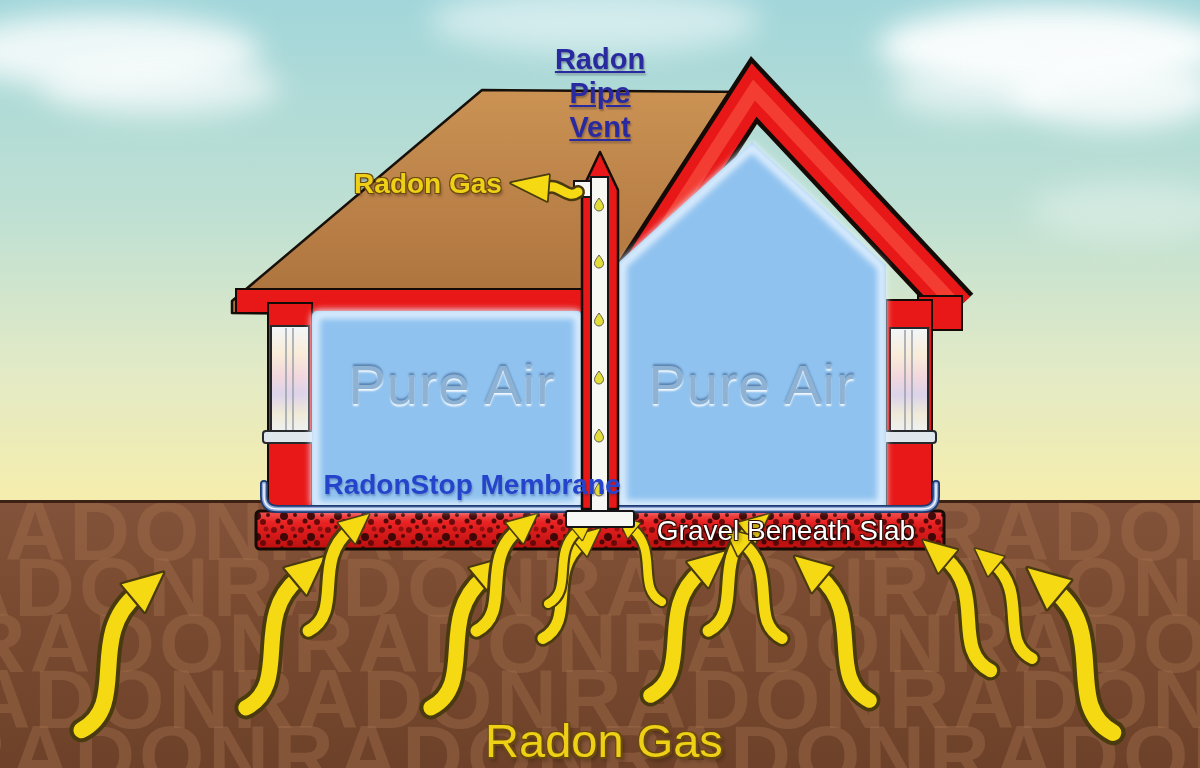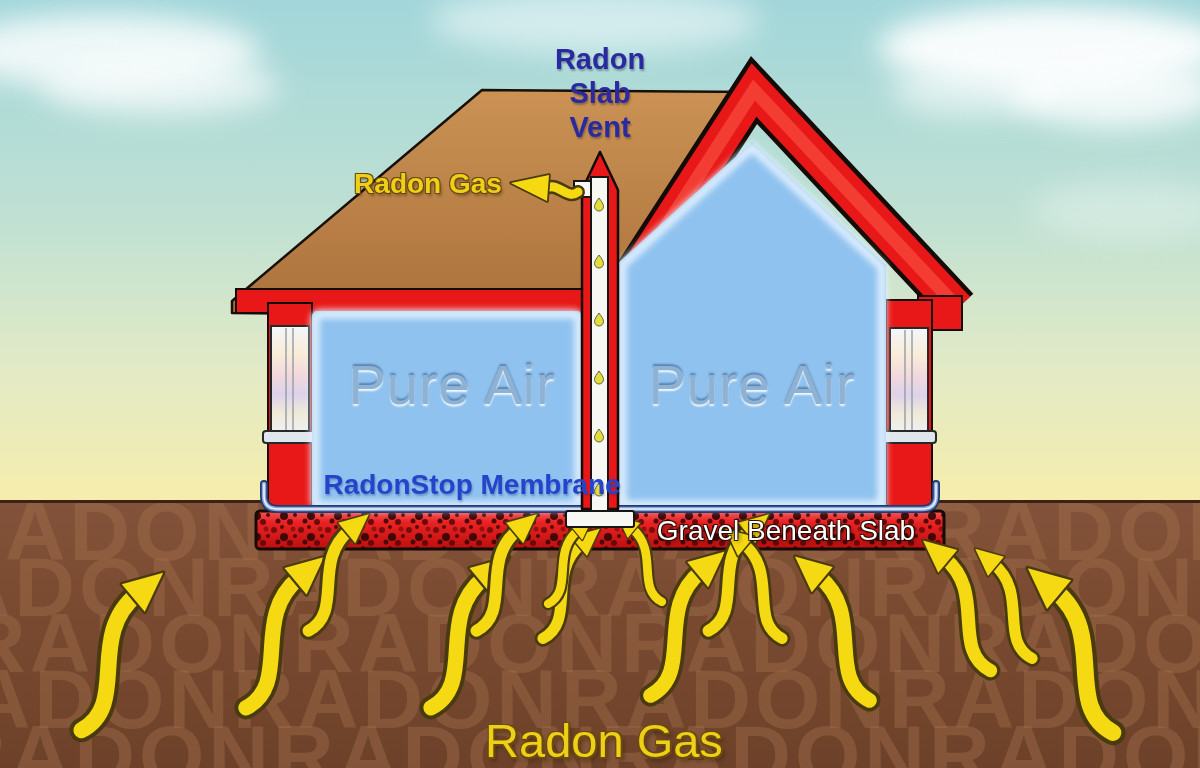--- a/index.html
+++ b/index.html
@@ -196,23 +196,23 @@
       </g>
 
       <g>
         <path d="M578,192 C566,201 558,179 543,190" fill="none" stroke="#4a3a10" stroke-width="14" stroke-linecap="round"></path>
         <path d="M578,192 C566,201 558,179 543,190" fill="none" stroke="#f5d912" stroke-width="9" stroke-linecap="round"></path>
         <polygon points="547,201 511,183 549,175" fill="#f5d912" stroke="#4a3a10" stroke-width="3.5" stroke-linejoin="round" paint-order="stroke"></polygon>
       </g>
     </g>
   </svg>
 
-  <div class="lbl lbl-vent" style="left:600px;top:42px;">
+  <div class="lbl lbl-vent" style="left:600px;top:42px;text-decoration:underline;">
     <div>Radon</div>
-    <div>Slab</div>
+    <div>Pipe</div>
     <div>Vent</div>
   </div>
 
   <div class="lbl lbl-gas-roof" style="left:428px;top:168px;">Radon Gas</div>
 
   <div class="lbl lbl-pure" style="left:452px;top:352px;">Pure Air</div>
 
   <div class="lbl lbl-pure" style="left:752px;top:352px;">Pure Air</div>
 
   <div class="lbl lbl-membrane" style="left:472px;top:469px;">RadonStop Membrane</div>

